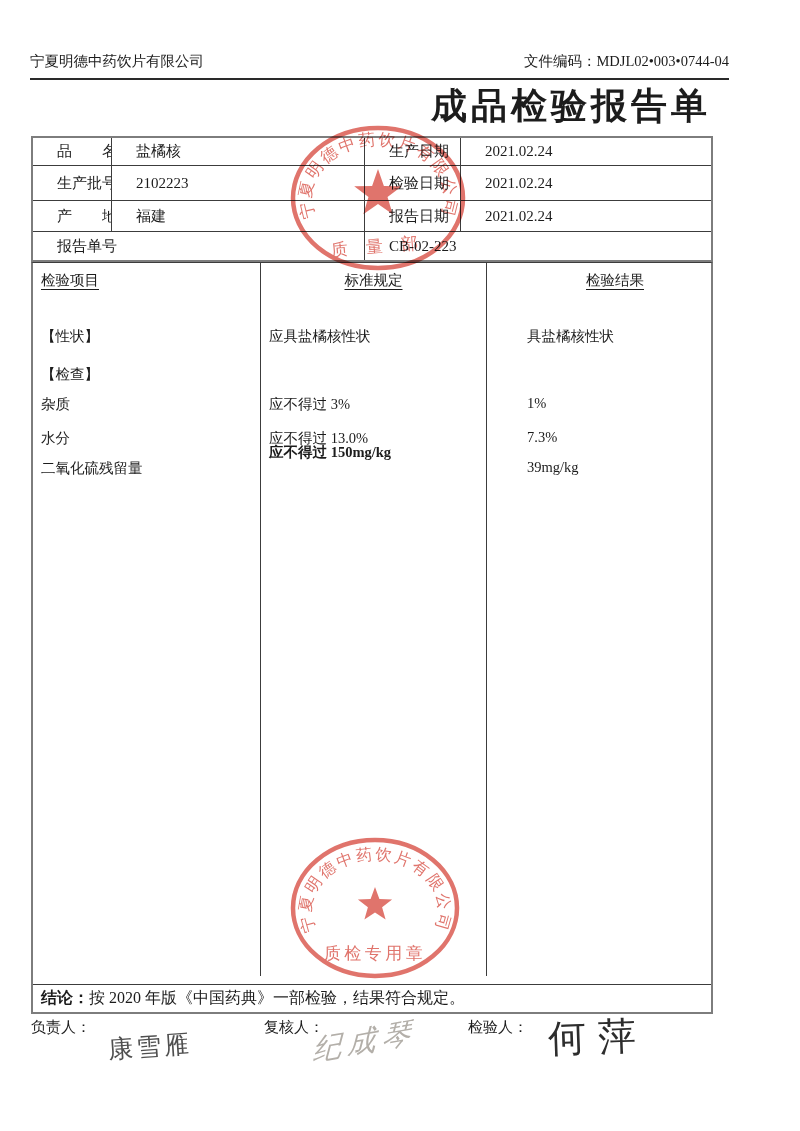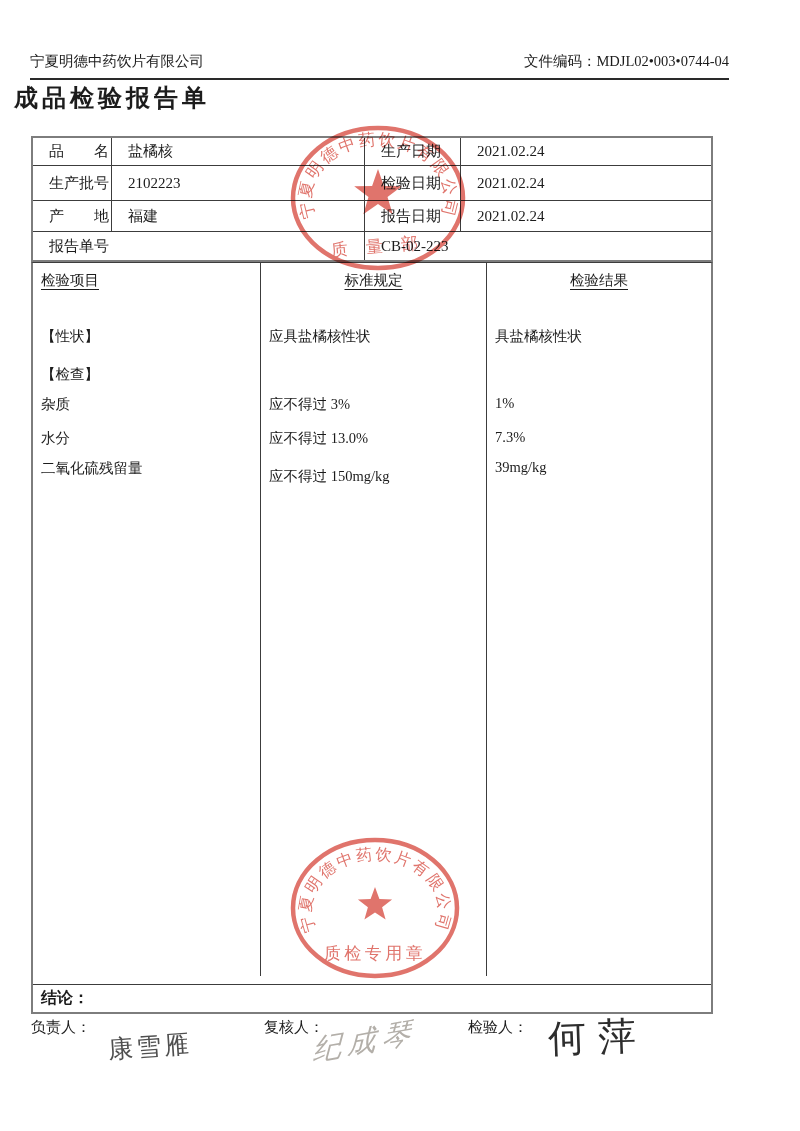--- a/index.html
+++ b/index.html
@@ -12,54 +12,54 @@
   .page { position:absolute; inset:0; background:#fff; overflow:hidden; }
 
   
   .doc-header {
     position:absolute; left:30px; top:52px; width:699px;
     display:flex; justify-content:space-between; align-items:flex-end;
     border-bottom:2px solid #2a2a2a; padding-bottom:7px;
     font-size:14.5px;
   }
   .doc-title {
-    position:absolute; left:14px; top:82px; width:682px;
-    text-align:left; font-size:24px; font-weight:bold; letter-spacing:4px;
+    position:absolute; left:29px; top:82px; width:682px;
+    text-align:right; font-size:36px; font-weight:bold; letter-spacing:4px;
   }
 
   
   .info-table {
     position:absolute; left:31px; top:136px; width:682px; height:126px;
     border:2px solid #7d7d7d;
     display:grid;
     grid-template-columns:79px 253px 96px 1fr;
     grid-template-rows:28px 35px 31px 1fr;
     font-size:15px;
   }
   .info-table .cell {
     border-right:1.5px solid #3c3c3c; border-bottom:1.5px solid #3c3c3c;
-    display:flex; align-items:center; padding:0 16px;
+    display:flex; align-items:center; padding:0 24px;
     white-space:nowrap; overflow:hidden;
   }
   .info-table .cell.last-col { border-right:none; }
   .info-table .cell.last-row { border-bottom:none; }
   .info-table .span2a { grid-column:1 / 3; }
   .info-table .span2b { grid-column:3 / 5; }
 
   
   .insp-table {
     position:absolute; left:31px; top:262px; width:682px; height:752px;
     border:2px solid #7d7d7d; border-top:1.5px solid #3c3c3c;
     display:grid; grid-template-rows:1fr 28px;
     font-size:14.5px;
     gap:8px;
   }
   .insp-cols { display:grid; grid-template-columns:228px 226px 1fr; }
   .insp-col { position:relative; border-right:1.5px solid #3c3c3c; }
-  .insp-col.last { border-right:none; }
+  .insp-col.last { border-right:none;margin-left:32px; }
   .col-head {
     position:absolute; top:8px; width:100%;
     text-decoration:underline; text-underline-offset:4px;
   }
   .col-head.left-head { left:8px; width:auto; }
   .col-head.center-head { text-align:center; }
   .line { position:absolute; left:8px; white-space:nowrap; }
   .conclusion-row {
     border-top:1.5px solid #3c3c3c;
     display:flex; align-items:center; padding:0 8px; font-size:16px;
@@ -130,34 +130,35 @@
         <div class="line" style="top:132px;">杂质</div>
         <div class="line" style="top:166px;">水分</div>
         <div class="line" style="top:196px;">二氧化硫残留量</div>
       </div>
 
       <div class="insp-col">
         <div class="col-head center-head">标准规定</div>
         <div class="line" style="top:64px;text-align:right;">应具盐橘核性状</div>
         <div class="line" style="top:132px;">应不得过 3%</div>
         <div class="line" style="top:166px;">应不得过 13.0%</div>
-        <div class="line" style="top:204px;">应不得过 150mg/kg</div>
+        <div class="line" style="top:180px;font-weight:bold;">应不得过 150mg/kg</div>
       </div>
 
       <div class="insp-col last">
         <div class="col-head center-head">检验结果</div>
         <div class="line" style="top:64px;">具盐橘核性状</div>
         <div class="line" style="top:132px;">1%</div>
         <div class="line" style="top:166px;">7.3%</div>
         <div class="line" style="top:196px;">39mg/kg</div>
       </div>
     </div>
 
     <div class="conclusion-row">
       <span class="b">结论：</span>
+      <span>按 2020 年版《中国药典》一部检验，结果符合规定。</span>
     </div>
   </div>
 
   <svg class="stamp stamp-1" width="190" height="160" viewBox="0 0 190 160">
     <ellipse cx="95" cy="80" rx="85" ry="70" fill="none" stroke-width="4.5" stroke="#d9554b"></ellipse>
     <path id="arc1" d="M 32 98 A 67 53 0 1 1 158 98" fill="none"></path>
     <text font-size="16.5" letter-spacing="2.5" fill="#d9554b">
       <textPath href="#arc1" startOffset="50%" text-anchor="middle">宁夏明德中药饮片有限公司</textPath>
     </text>
     <polygon points="95,51 100.9,67.9 118.8,68.3 104.5,79.1 109.7,96.2 95,86 80.3,96.2 85.5,79.1 71.2,68.3 89.1,67.9" fill="#d9554b"></polygon>

